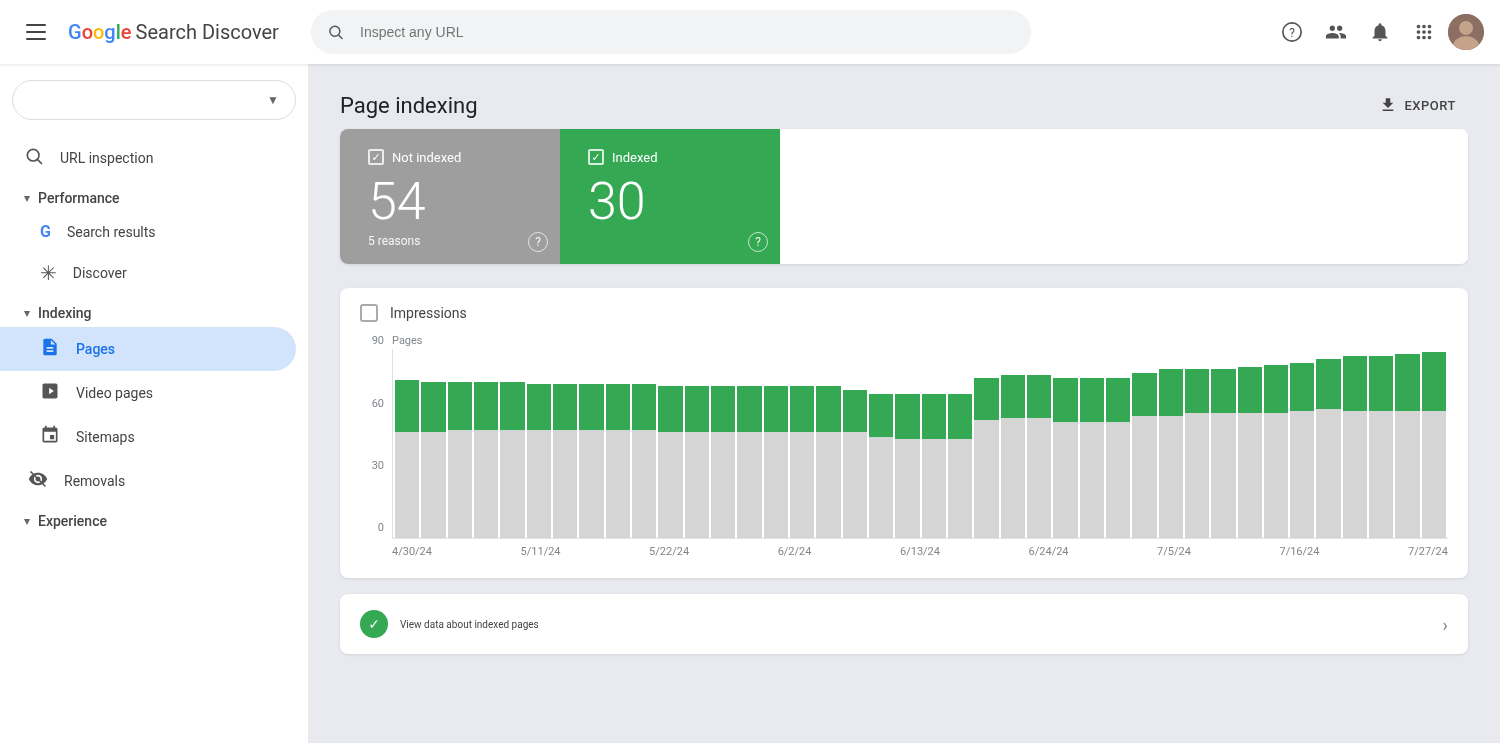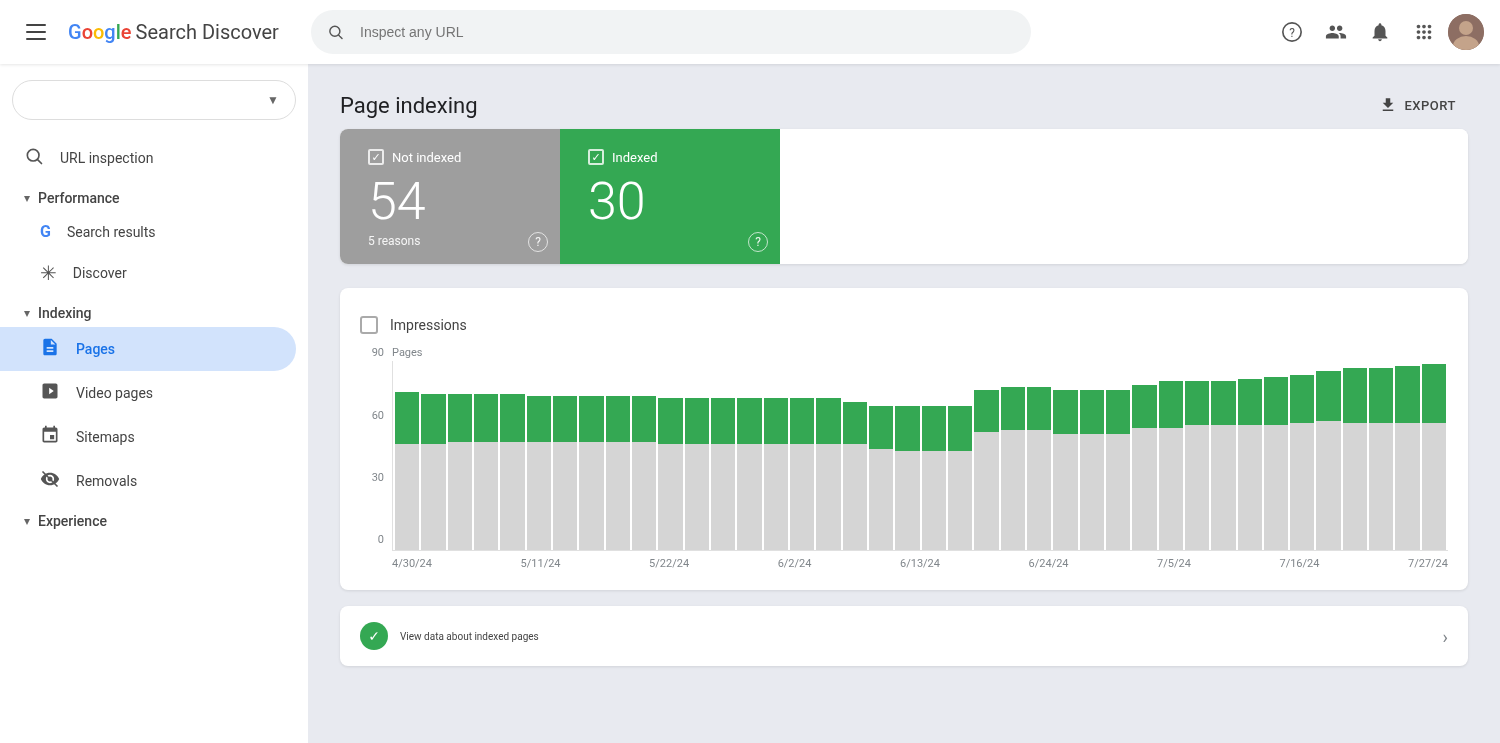--- a/index.html
+++ b/index.html
@@ -326,21 +326,21 @@
       <span>Video pages</span>
     </div>
     <div class="nav-item" style="padding-left:40px;">
       <span class="nav-icon">
         <svg width="20" height="20" viewBox="0 0 24 24" fill="#555">
             <path d="M17 12h-5v5h5v-5zM16 1v2H8V1H6v2H5c-1.11 0-1.99.9-1.99 2L3 19c0 1.1.89 2 2 2h14c1.1 0 2-.9 2-2V5c0-1.1-.9-2-2-2h-1V1h-2zm3 18H5V8h14v11z"></path>
           </svg>
       </span>
       <span>Sitemaps</span>
     </div>
-    <div class="nav-item" style="padding-left:40px;text-align:center;">
+    <div class="nav-item" style="padding-left:28px;text-align:center;">
       <span class="nav-icon">
         <svg width="20" height="20" viewBox="0 0 24 24" fill="#555">
             <path d="M12 4.5C7 4.5 2.73 7.61 1 12c1.73 4.39 6 7.5 11 7.5s9.27-3.11 11-7.5c-1.73-4.39-6-7.5-11-7.5zM12 17c-2.76 0-5-2.24-5-5s2.24-5 5-5 5 2.24 5 5-2.24 5-5 5zm0-8c-1.66 0-3 1.34-3 3s1.34 3 3 3 3-1.34 3-3-1.34-3-3-3z"></path>
             <line x1="3" y1="3" x2="21" y2="21" stroke="#555" stroke-width="2"></line>
           </svg>
       </span>
       <span>Removals</span>
     </div>
 
     <div class="section-header">
@@ -374,21 +374,21 @@
         <div class="card-label">
           <div class="card-checkbox-checked"></div>
           <span>Indexed</span>
         </div>
         <div class="card-number">30</div>
         <div class="card-help">?</div>
       </div>
       <div class="card-rest"></div>
     </div>
 
-    <div style="background:#fff; border-radius:8px; box-shadow:0 1px 3px rgba(0,0,0,0.1); margin-bottom:16px; padding: 28px 20px 20px;">
+    <div style="background:#fff; border-radius:8px; box-shadow:0 1px 3px rgba(0,0,0,0.1); margin-bottom:16px; padding: 16px 20px 20px;">
       <div style="display:flex;align-items:center;gap:12px;margin-bottom:12px;">
         <div class="imp-checkbox"></div>
         <span class="imp-label">Impressions</span>
       </div>
 
       <div style="display:flex;gap:0;">
 
         <div style="display:flex;flex-direction:column;justify-content:space-between;height:200px;padding:0 8px 0 0;font-size:11px;color:#80868b;text-align:right;width:32px;">
           <span>90</span>
           <span>60</span>

